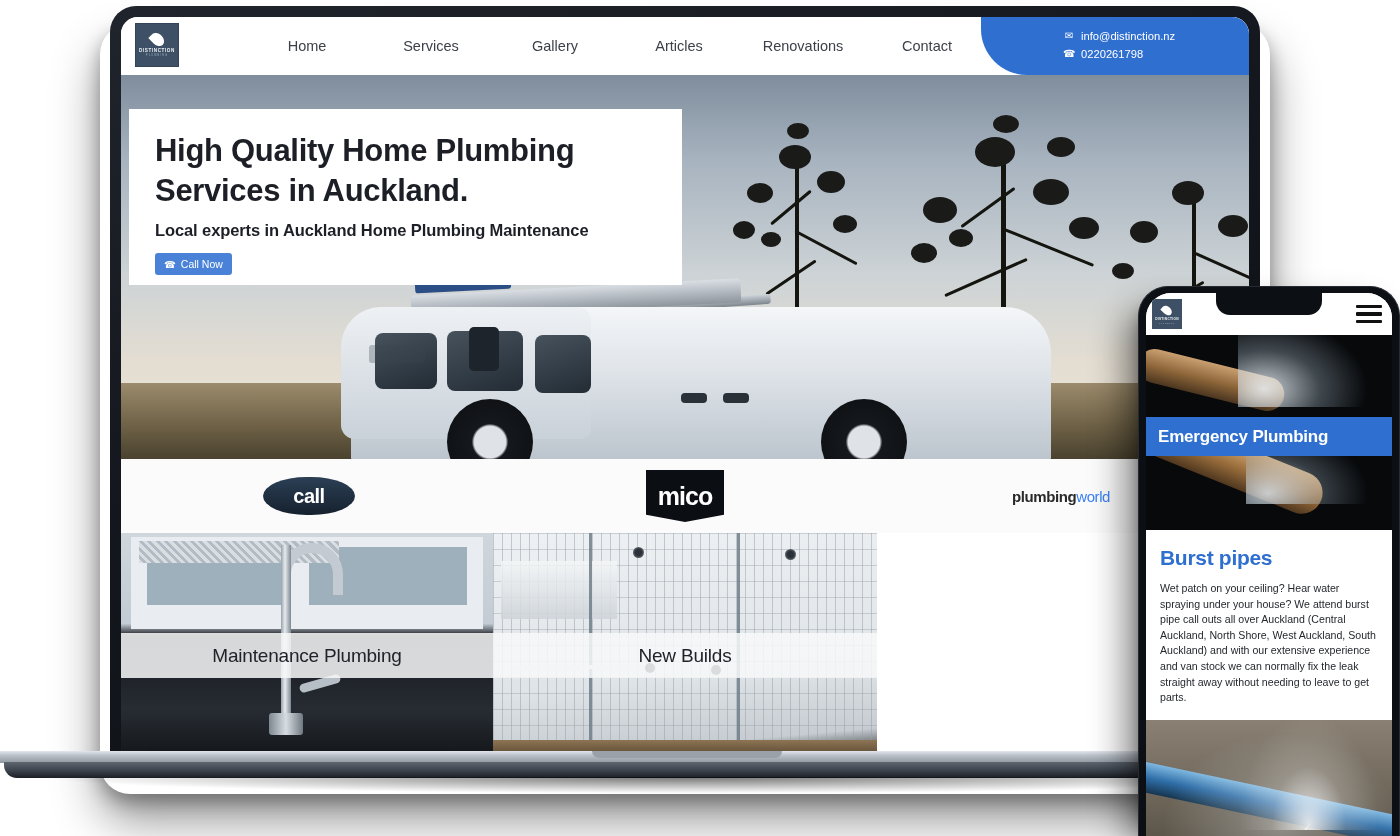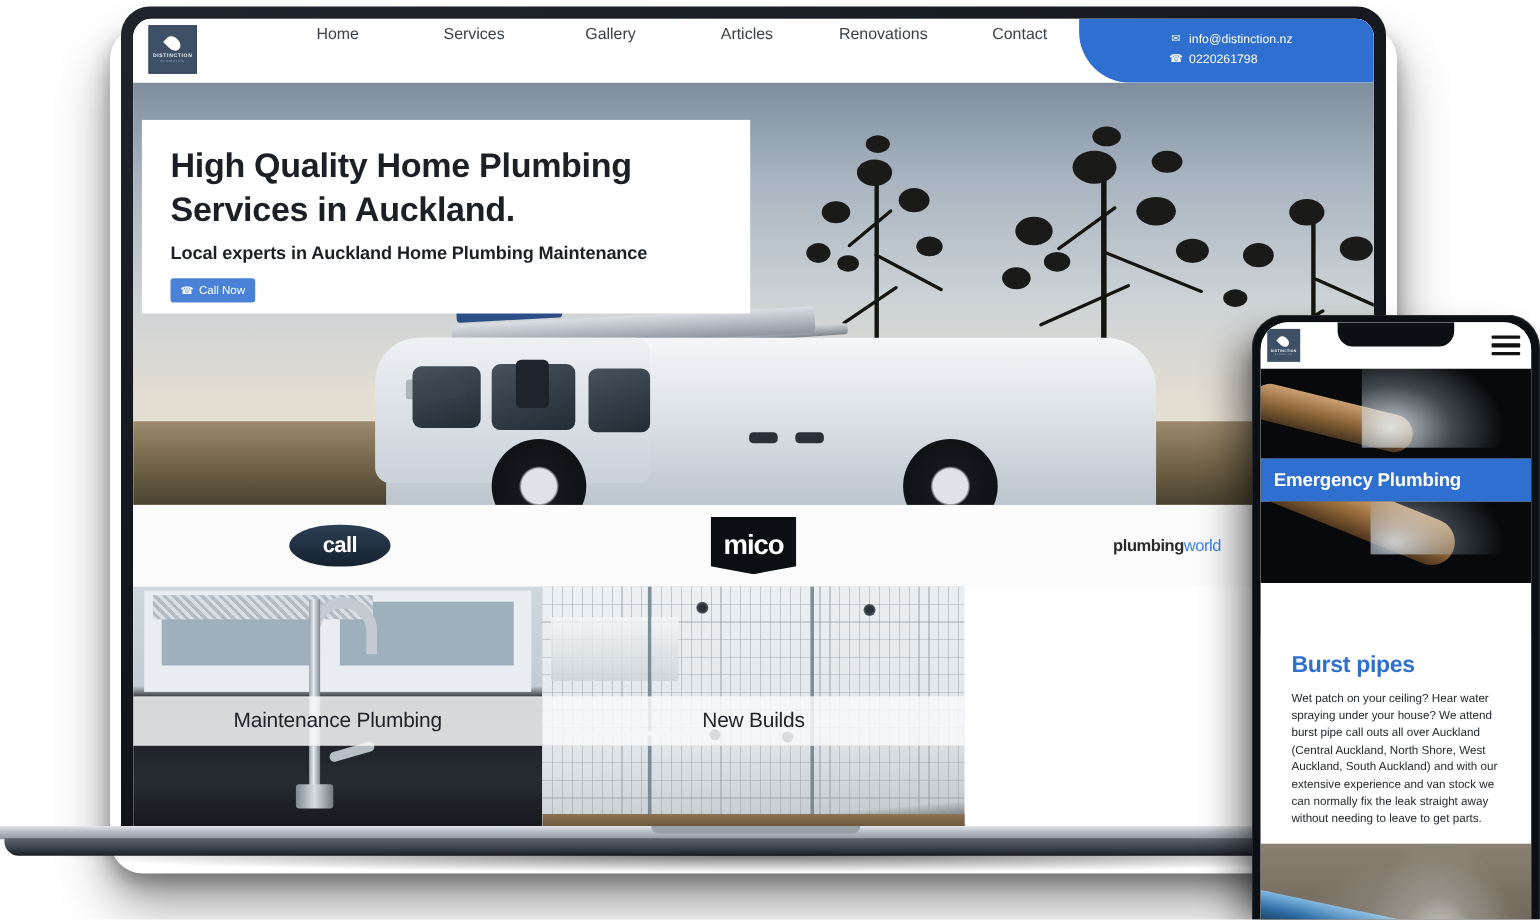--- a/index.html
+++ b/index.html
@@ -66,21 +66,21 @@
     border-radius:0 50% 50% 50%; transform:rotate(-45deg);
   }
   .logo-box .lname{
     font-size:4.6px; letter-spacing:.6px; color:#eef2f6; font-weight:bold;
     line-height:1;
   }
   .logo-box .lsub{
     font-size:2.6px; letter-spacing:1.1px; color:#9fb1c4; margin-top:1.5px; line-height:1;
   }
   .main-nav{
-    flex:1 1 auto; display:flex; align-items:flex-start; padding-left:66px; gap:0;
+    flex:1 1 auto; display:flex; align-items:center; padding-left:66px; gap:0;
   }
   .main-nav a{
     color:#3c4149; font-size:14.5px; text-decoration:none; padding:6px 2px;
     width:124px; text-align:center; display:block;
   }
   .contact-panel{
     position:absolute; right:0; top:0; width:268px; height:58px;
     background:#2f6fd0;
     border-bottom-left-radius:46px;
     padding:10px 0 0 82px; color:#fff;
@@ -314,21 +314,21 @@
   }
   .ph-hero2 .pipe{
     position:absolute; left:-8px; top:-12px; width:190px; height:42px;
     background:linear-gradient(180deg,#d8ab76,#9a6e3c 52%,#50381f);
     border-radius:22px; transform:rotate(22deg);
   }
   .ph-hero2 .spray{
     position:absolute; left:100px; top:-26px; width:120px; height:74px;
     background:radial-gradient(ellipse at 18% 85%, rgba(225,235,244,.8) 0%, rgba(160,180,196,.3) 40%, rgba(0,0,0,0) 72%);
   }
-  .ph-body{ background:#fff; padding:16px 14px 14px 28px;margin-top:47px; }
+  .ph-body{ background:#fff; padding:16px 14px 14px 14px; }
   .ph-body h2{ font-size:21px; color:#2f6fd0; font-weight:bold; letter-spacing:-.3px; }
   .ph-body p{ margin-top:11px; font-size:10.6px; line-height:15.6px; color:#24282e; }
   .ph-foot{
     position:relative; height:156px; overflow:hidden;
     background:linear-gradient(180deg,#8a8174 0%,#6d6558 50%,#4b463c 100%);
   }
   .ph-foot .bluepipe{
     position:absolute; left:-20px; top:70px; width:300px; height:30px;
     background:linear-gradient(180deg,#7fb8e0,#2f6ea8 50%,#16354f);
     transform:rotate(12deg); border-radius:6px;

